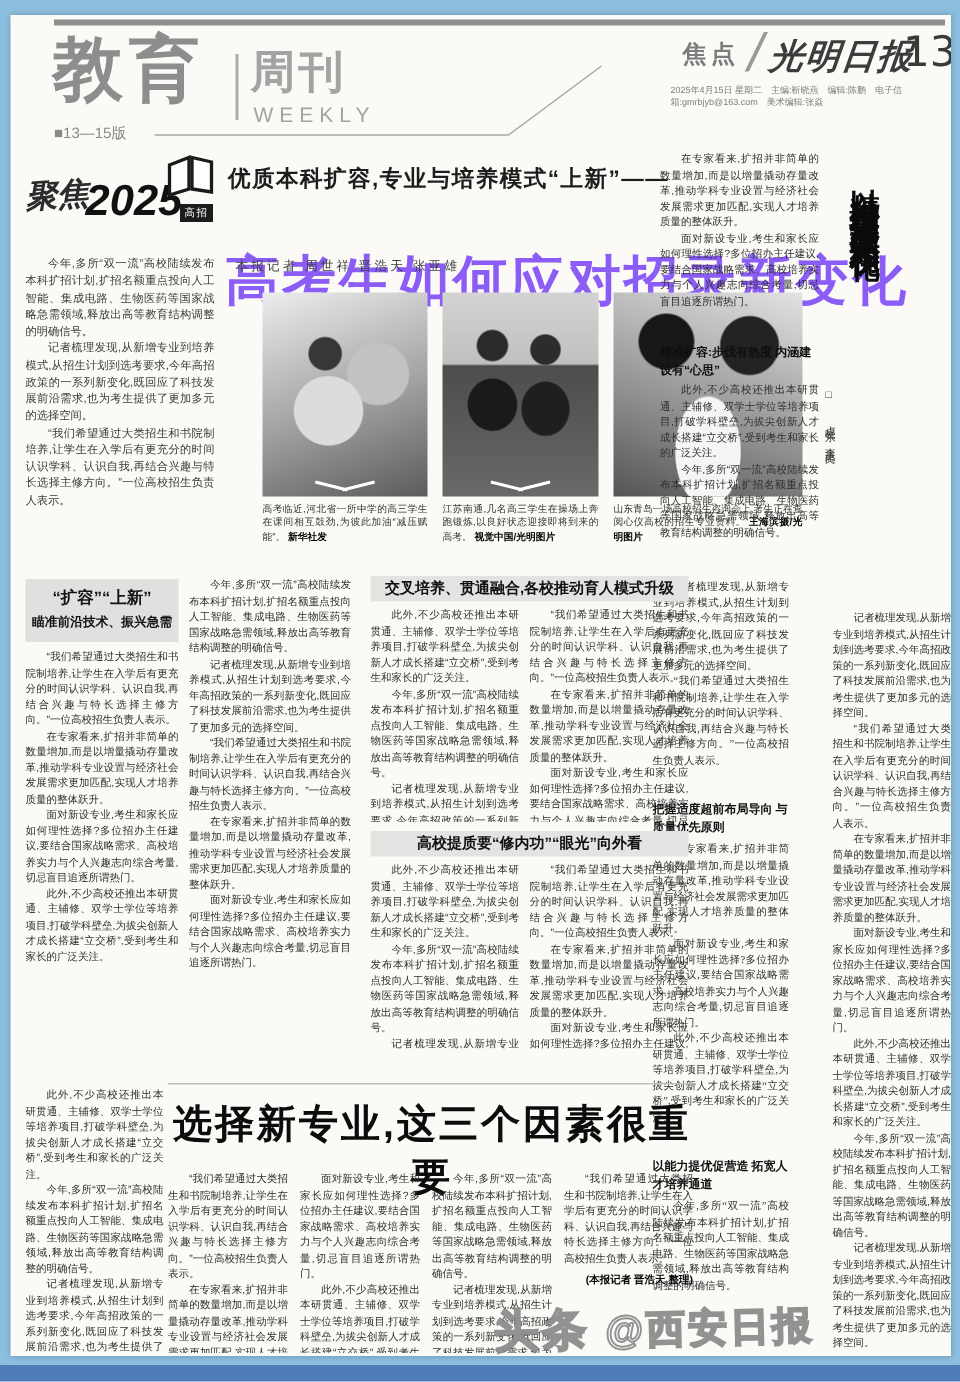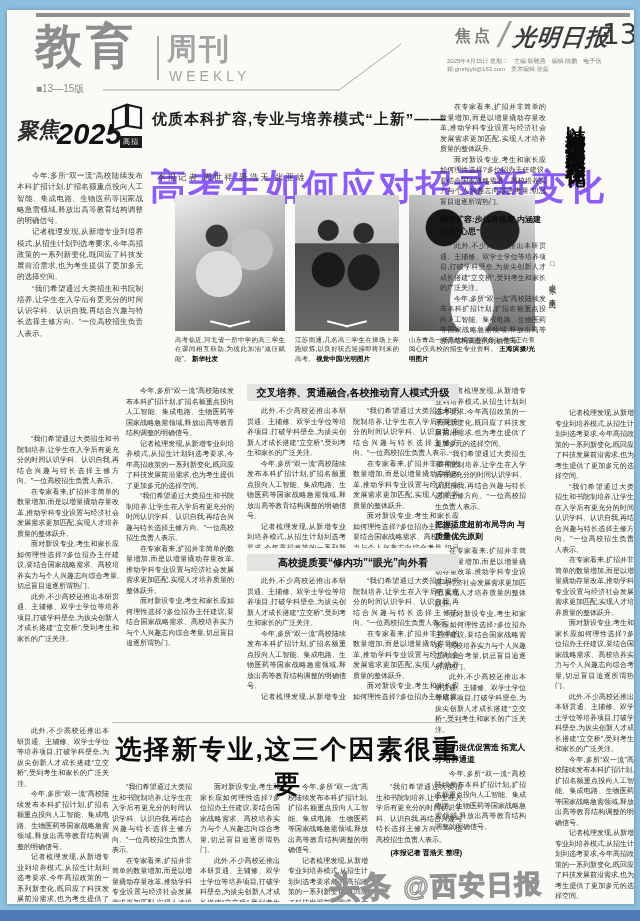--- a/index.html
+++ b/index.html
@@ -42,21 +42,21 @@
   .caption{position:absolute;top:325px;font-size:6.5px;line-height:1.45;color:#333;text-align:justify;}
   .caption b{color:#000;}
   
   .col{position:absolute;overflow:hidden;}
   .copy p{margin:0;text-indent:2em;font-size:7px;line-height:1.5;text-align:justify;color:#2d2d2d;}
   .intro .copy p, .intro p{font-size:7.5px;color:#3a3a3a;}
   .boxhead{left:10px;top:376px;width:102px;height:42px;background:#e0e0de;text-align:center;color:#141414;}
   .boxhead .l1{font-size:11px;font-weight:bold;margin-top:5px;}
   .boxhead .l2{font-size:8.5px;font-weight:bold;margin-top:3px;}
   .strip{background:#e3e3e1;font-weight:bold;text-align:center;color:#111;font-size:10px;line-height:17px;height:17px;}
-  .subhead{font-weight:bold;font-size:8px;line-height:1.45;text-align:left;color:#0e0e0e;margin:7px 0 4px 0;}
+  .subhead{font-weight:bold;font-size:8px;line-height:1.45;text-align:left;color:#0e0e0e;margin:22px 0 4px 0;}
   .endcredit{font-size:7px;font-weight:bold;color:#000;text-align:right;margin-top:3px;}
   
   .vheadline{left:556px;top:100px;height:308px;writing-mode:vertical-rl;text-orientation:upright;
              font-size:20px;font-weight:bold;color:#0b0b0b;letter-spacing:3px;
              font-family:"Liberation Serif",serif;}
   .vbyline{left:540px;top:250px;height:120px;writing-mode:vertical-rl;text-orientation:upright;
            font-size:7px;color:#333;letter-spacing:2px;}
   
   .g-head{left:12px;top:686px;width:160px;height:22px;}
   .g-icon{display:inline-block;width:17px;height:17px;border:2.5px solid #9a9a9a;border-radius:50%;
@@ -189,20 +189,24 @@
           <p>记者梳理发现,从新增专业到培养模式,从招生计划到选考要求,今年高招政策的一系列新变化,既回应了科技发展前沿需求,也为考生提供了更加多元的选择空间。</p>
           <p>“我们希望通过大类招生和书院制培养,让学生在入学后有更充分的时间认识学科、认识自我,再结合兴趣与特长选择主修方向。”一位高校招生负责人表示。</p>
           <p>在专家看来,扩招并非简单的数量增加,而是以增量撬动存量改革,推动学科专业设置与经济社会发展需求更加匹配,实现人才培养质量的整体跃升。</p>
           <p>面对新设专业,考生和家长应如何理性选择?多位招办主任建议,要结合国家战略需求、高校培养实力与个人兴趣志向综合考量,切忌盲目追逐所谓热门。</p>
           <p>此外,不少高校还推出本研贯通、主辅修、双学士学位等培养项目,打破学科壁垒,为拔尖创新人才成长搭建“立交桥”,受到考生和家长的广泛关注。</p>
           <p>今年,多所“双一流”高校陆续发布本科扩招计划,扩招名额重点投向人工智能、集成电路、生物医药等国家战略急需领域,释放出高等教育结构调整的明确信号。</p>
           <p>记者梳理发现,从新增专业到培养模式,从招生计划到选考要求,今年高招政策的一系列新变化,既回应了科技发展前沿需求,也为考生提供了更加多元的选择空间。</p>
         </div>
     </div>
 
+    <div class="abs boxhead">
+      <div class="l1">“扩容”“上新”</div>
+      <div class="l2">瞄准前沿技术、振兴急需</div>
+    </div>
     <div class="abs col copy" style="left:10px;top:424px;width:102px;height:266px;">
         <p>“我们希望通过大类招生和书院制培养,让学生在入学后有更充分的时间认识学科、认识自我,再结合兴趣与特长选择主修方向。”一位高校招生负责人表示。</p>
         <p>在专家看来,扩招并非简单的数量增加,而是以增量撬动存量改革,推动学科专业设置与经济社会发展需求更加匹配,实现人才培养质量的整体跃升。</p>
         <p>面对新设专业,考生和家长应如何理性选择?多位招办主任建议,要结合国家战略需求、高校培养实力与个人兴趣志向综合考量,切忌盲目追逐所谓热门。</p>
         <p>此外,不少高校还推出本研贯通、主辅修、双学士学位等培养项目,打破学科壁垒,为拔尖创新人才成长搭建“立交桥”,受到考生和家长的广泛关注。</p>
       </div>
     <div class="abs col copy" style="left:119px;top:376px;width:108px;height:314px;">
         <p>今年,多所“双一流”高校陆续发布本科扩招计划,扩招名额重点投向人工智能、集成电路、生物医药等国家战略急需领域,释放出高等教育结构调整的明确信号。</p>
         <p>记者梳理发现,从新增专业到培养模式,从招生计划到选考要求,今年高招政策的一系列新变化,既回应了科技发展前沿需求,也为考生提供了更加多元的选择空间。</p>
         <p>“我们希望通过大类招生和书院制培养,让学生在入学后有更充分的时间认识学科、认识自我,再结合兴趣与特长选择主修方向。”一位高校招生负责人表示。</p>

